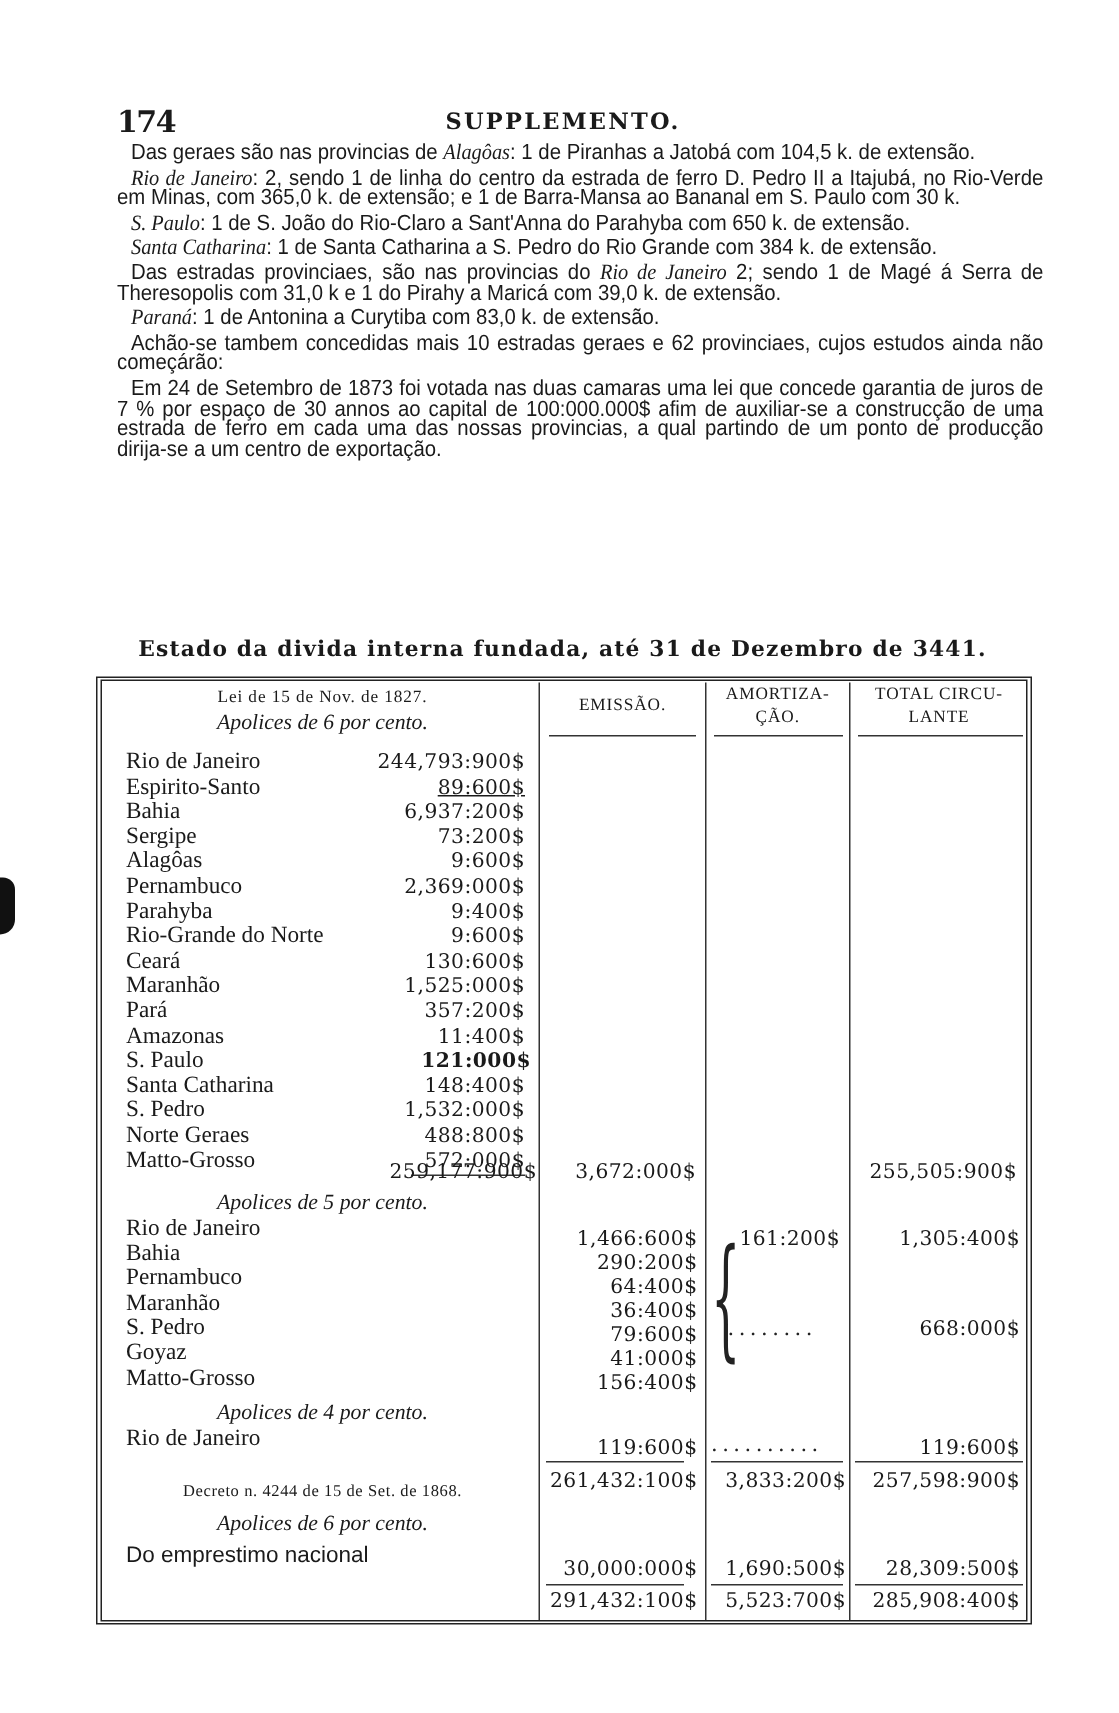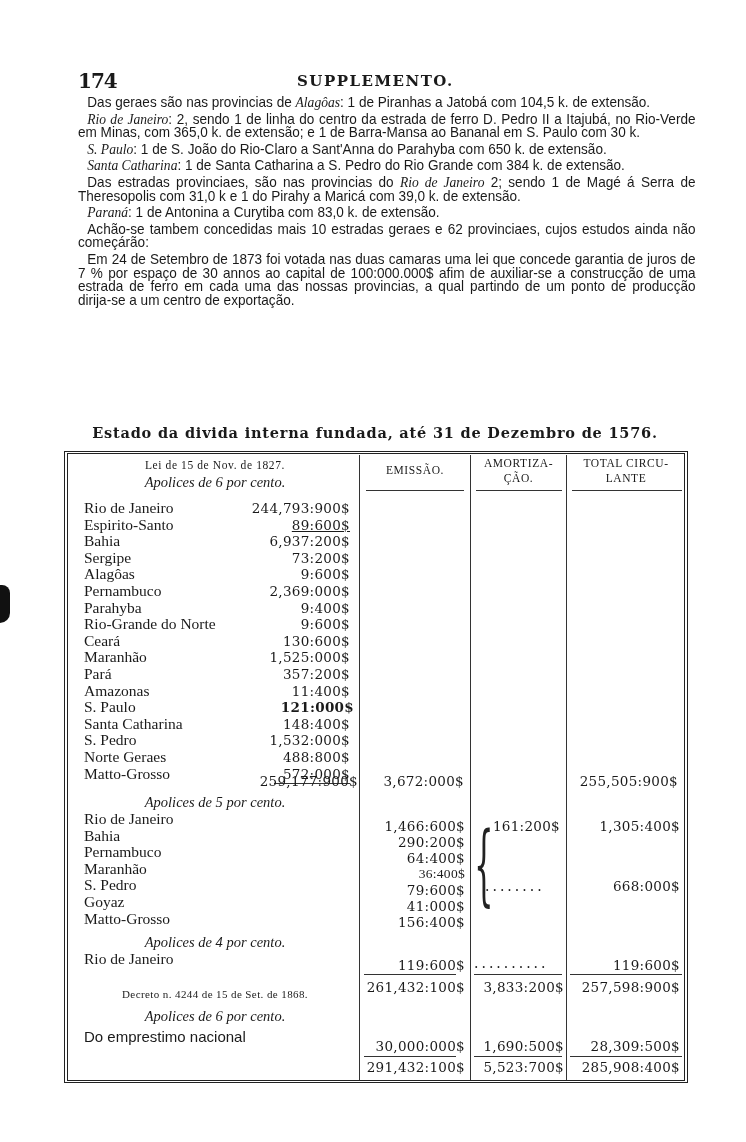--- a/index.html
+++ b/index.html
@@ -60,21 +60,21 @@
   <p><em>S. Paulo</em><span>: 1 de S. João do Rio-Claro a Sant'Anna do Parahyba com 650 k. de extensão.</span></p>
   <p><em>Santa Catharina</em><span>: 1 de Santa Catharina a S. Pedro do Rio Grande com 384 k. de extensão.</span></p>
   <p><span>Das estradas provinciaes, são nas provincias do </span><em>Rio de Janeiro</em><span> 2; sendo 1 de Magé á Serra de Theresopolis com 31,0 k e 1 do Pirahy a Maricá com 39,0 k. de extensão.</span></p>
   <p><em>Paraná</em><span>: 1 de Antonina a Curytiba com 83,0 k. de extensão.</span></p>
   <p><span>Achão-se tambem concedidas mais 10 estradas geraes e 62 provinciaes, cujos estudos ainda não começárão:</span></p>
   <p><span>Em 24 de Setembro de 1873 foi votada nas duas camaras uma lei que concede garantia de juros de 7 % por espaço de 30 annos ao capital de 100:000.000$ afim de auxiliar-se a construcção de uma estrada de ferro em cada uma das nossas provincias, a qual partindo de um ponto de producção dirija-se a um centro de exportação.</span></p>
 </div>
 
 <div class="abs blot"></div>
 
-<div class="abs table-title">Estado da divida interna fundada, até 31 de Dezembro de 1576.</div>
+<div class="abs table-title">Estado da divida interna fundada, até 31 de Dezembro de 3441.</div>
 
 <div class="abs tbl-frame"></div>
 
 <div class="vline" style="left:359px; top:455px; height:625px;"></div>
 <div class="vline" style="left:470px; top:455px; height:625px;"></div>
 <div class="vline" style="left:566px; top:455px; height:625px;"></div>
 
 <div class="abs hdr-small" style="left:84px; top:458px; width:262px;">Lei de 15 de Nov. de 1827.</div>
 <div class="abs italic-sub" style="left:84px; top:474px; width:262px; text-align:center;">Apolices de 6 por cento.</div>
 
@@ -137,21 +137,21 @@
 <div class="row-label" style="top:827.6px; width:270px;"><div class="dotfill">. . . . . . . . . . . . . . . . . . . . . . . . . . . . . . . .</div><span class="lbl">Bahia</span></div>
 <div class="row-label" style="top:844.2px; width:270px;"><div class="dotfill">. . . . . . . . . . . . . . . . . . . . . . . . . . . . . . . .</div><span class="lbl">Pernambuco</span></div>
 <div class="row-label" style="top:860.8px; width:270px;"><div class="dotfill">. . . . . . . . . . . . . . . . . . . . . . . . . . . . . . . .</div><span class="lbl">Maranhão</span></div>
 <div class="row-label" style="top:877.4px; width:270px;"><div class="dotfill">. . . . . . . . . . . . . . . . . . . . . . . . . . . . . . . .</div><span class="lbl">S. Pedro</span></div>
 <div class="row-label" style="top:894px; width:270px;"><div class="dotfill">. . . . . . . . . . . . . . . . . . . . . . . . . . . . . . . .</div><span class="lbl">Goyaz</span></div>
 <div class="row-label" style="top:910.6px; width:270px;"><div class="dotfill">. . . . . . . . . . . . . . . . . . . . . . . . . . . . . . . .</div><span class="lbl">Matto-Grosso</span></div>
 
 <div class="val num" style="top:818px; right:281px;">1,466:600$</div>
 <div class="val num" style="top:834px; right:281px;">290:200$</div>
 <div class="val num" style="top:850px; right:281px;">64:400$</div>
-<div class="val num" style="top:866px; right:281px;font-family:Liberation Serif, serif;">36:400$</div>
+<div class="val num" style="top:866px; right:281px;">36:400$</div>
 <div class="val num" style="top:882px; right:281px;">79:600$</div>
 <div class="val num" style="top:898px; right:281px;">41:000$</div>
 <div class="val num" style="top:914px; right:281px;">156:400$</div>
 
 <div class="val num" style="top:818px; right:186px;">161:200$</div>
 <div class="val num" style="top:818px; right:66px;">1,305:400$</div>
 
 <div class="brace">{</div>
 <div class="leader" style="left:485px; top:878px;">........</div>
 <div class="val num" style="top:878px; right:66px;">668:000$</div>

